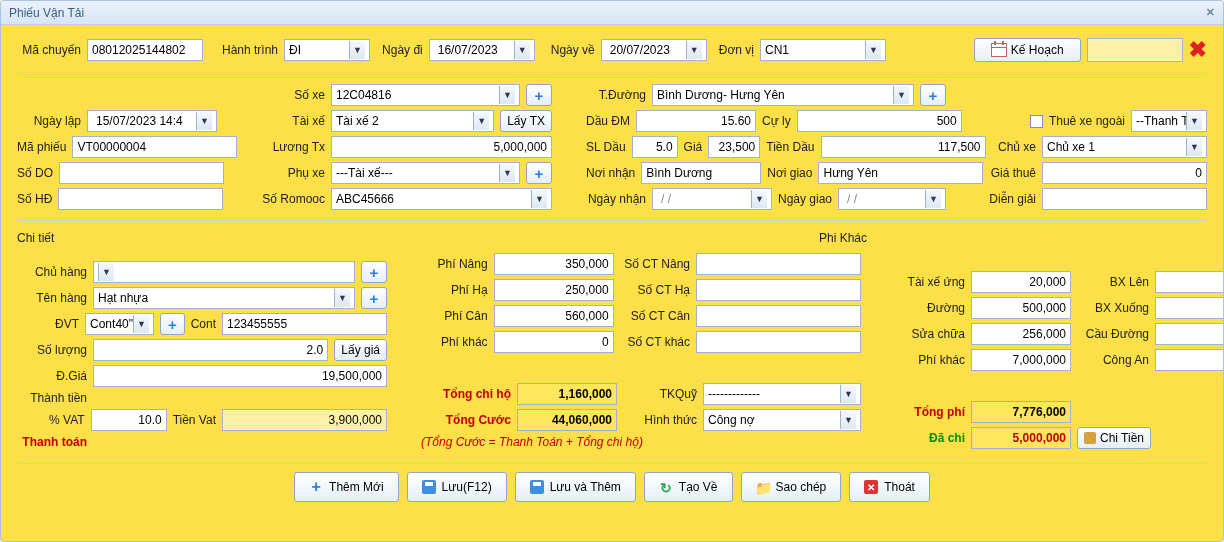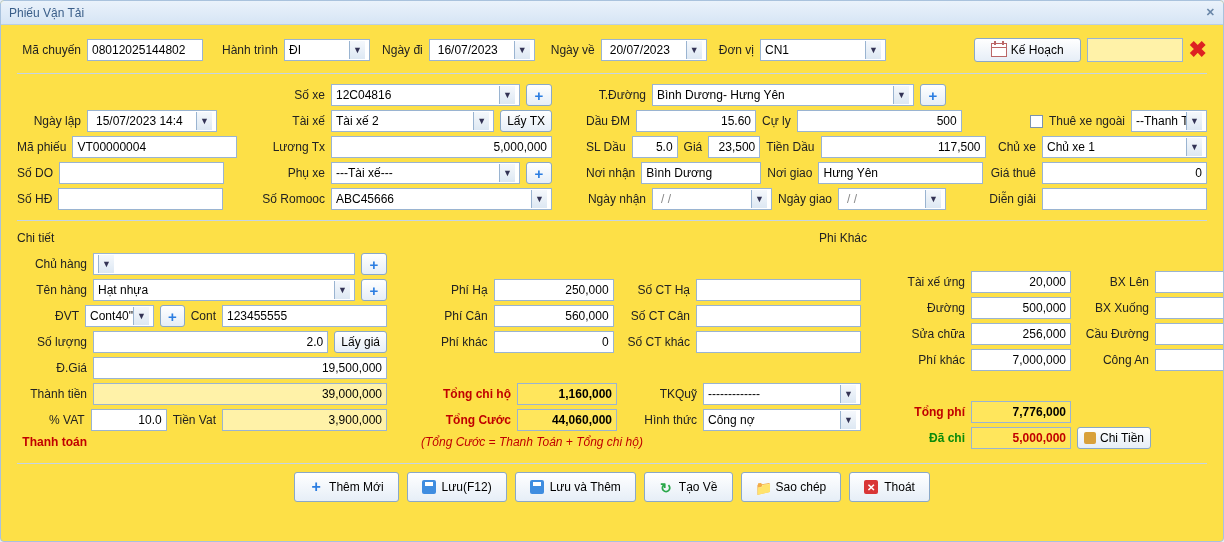--- a/index.html
+++ b/index.html
@@ -274,34 +274,39 @@
             <span class="lbl" style="width:70px">Số lượng</span>
             <input type="text" class="num" style="flex: 1 1 0%;" value="2.0">
             <button class="btn-small">Lấy giá</button>
           </div>
         <div class="row">
             <span class="lbl" style="width:70px">Đ.Giá</span>
             <input type="text" class="num" style="flex: 1 1 0%;" value="19,500,000">
           </div>
         <div class="row">
             <span class="lbl" style="width:70px">Thành tiền</span>
-            <input type="text" class="num yellow" style="flex: 1 1 0%;" value="39,000,000">
           </div>
         <div class="row">
             <span class="lbl" style="width:70px">% VAT</span>
             <input type="text" class="num" style="width: 76px;" value="10.0">
             <span class="lbl">Tiền Vat</span>
             <input type="text" class="num yellow" style="flex: 1 1 0%;" value="3,900,000">
           </div>
         <div class="row">
             <span class="lbl-red" style="width:70px;text-align:right">Thanh toán</span>
           </div>
       </div>
 
       <div class="col" style="width:440px">
+        <div class="row">
+            <span class="lbl" style="width:70px">Phí Nâng</span>
+            <input type="text" class="num" style="width: 120px;" value="350,000">
+            <span class="lbl" style="width:74px">Số CT Nâng</span>
+            <input type="text" style="flex: 1 1 0%;" value="">
+          </div>
         <div class="row">
             <span class="lbl" style="width:70px">Phí Hạ</span>
             <input type="text" class="num" style="width: 120px;" value="250,000">
             <span class="lbl" style="width:74px">Số CT Hạ</span>
             <input type="text" style="flex: 1 1 0%;" value="">
           </div>
         <div class="row">
             <span class="lbl" style="width:70px">Phí Cân</span>
             <input type="text" class="num" style="width: 120px;" value="560,000">
             <span class="lbl" style="width:74px">Số CT Cân</span>

